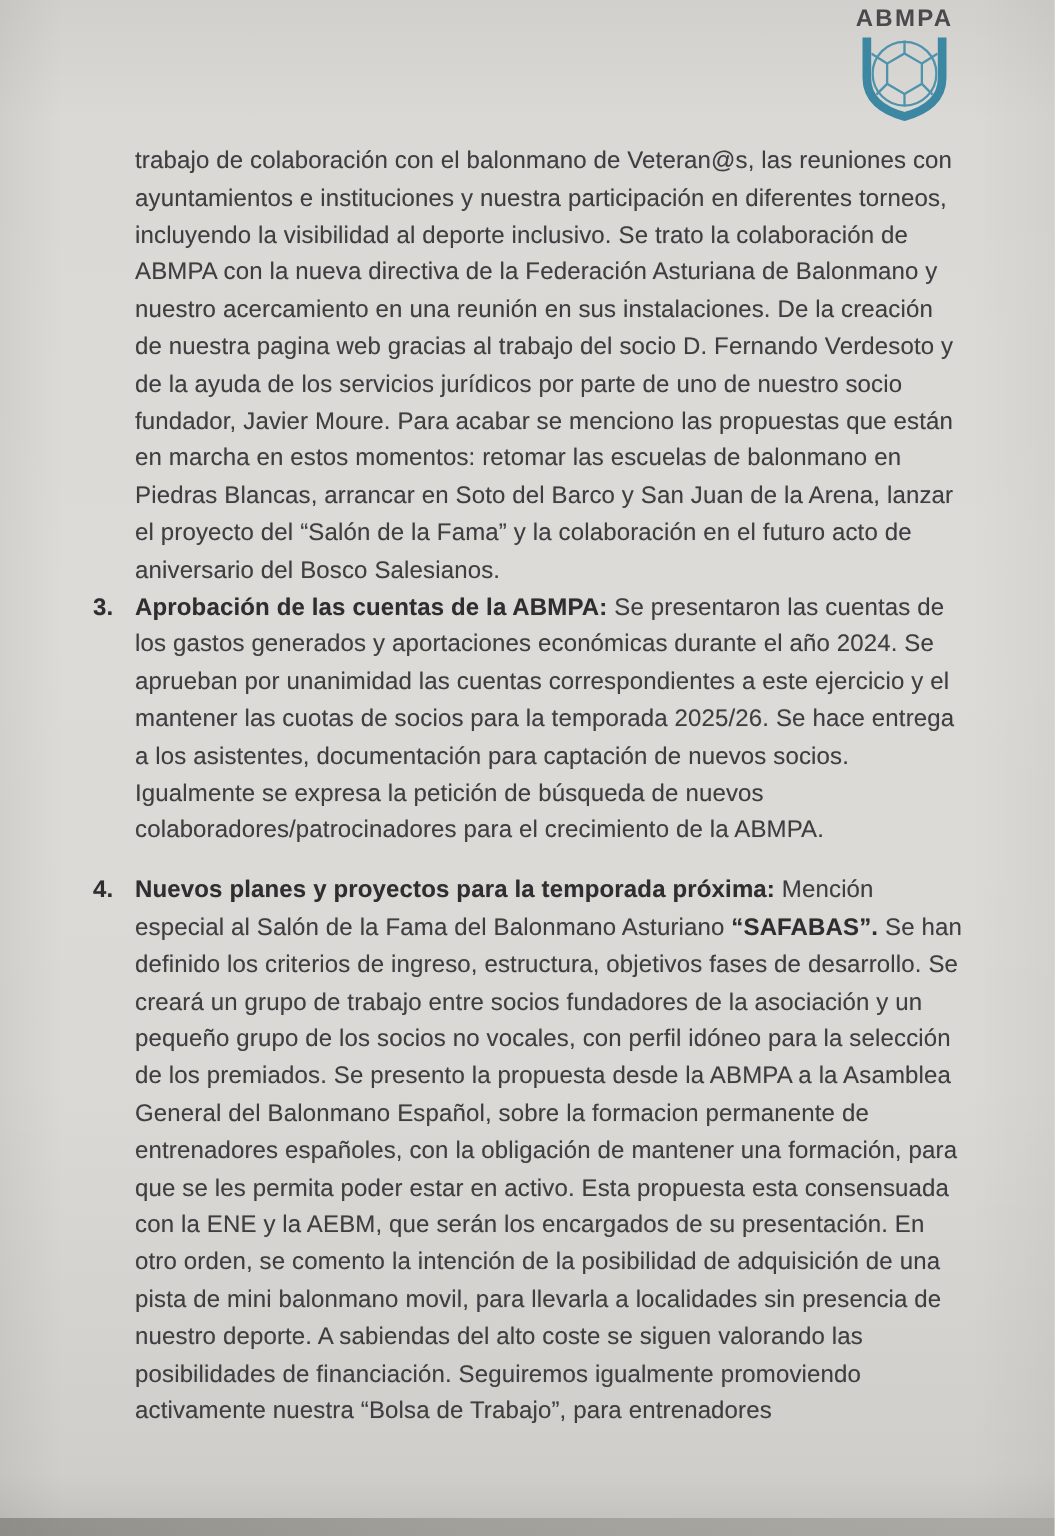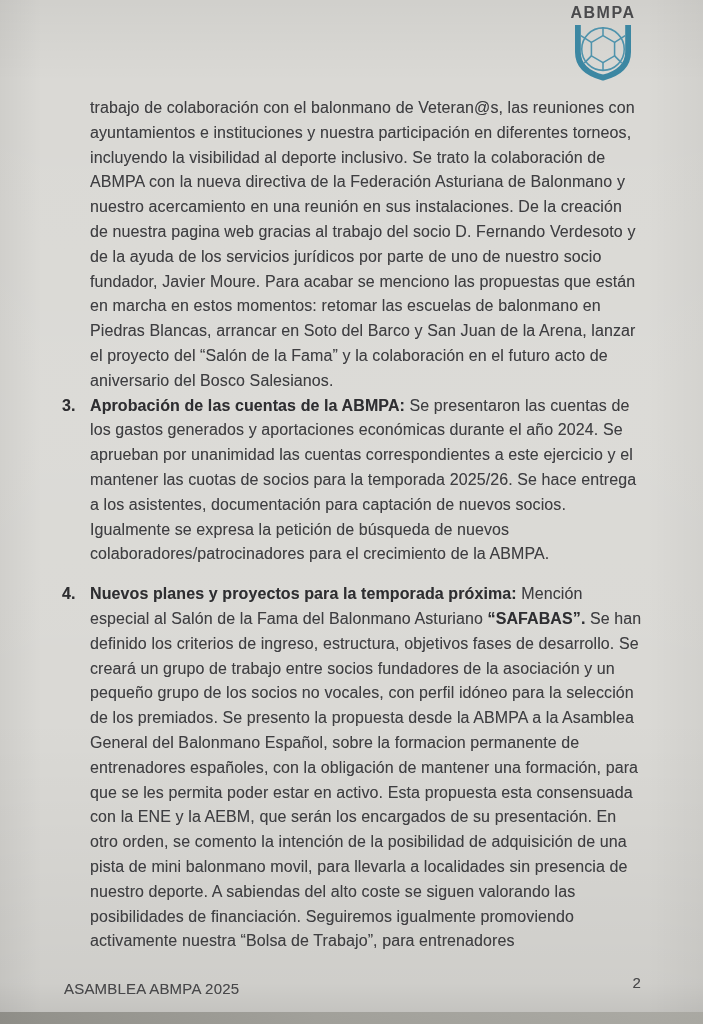--- a/index.html
+++ b/index.html
@@ -88,19 +88,15 @@
       <span class="num">3.</span>
       <p class="item-body"><b>Aprobación de las cuentas de la ABMPA:</b><span> Se presentaron las cuentas de los gastos generados y aportaciones económicas durante el año 2024. Se aprueban por unanimidad las cuentas correspondientes a este ejercicio y el mantener las cuotas de socios para la temporada 2025/26. Se hace entrega a los asistentes, documentación para captación de nuevos socios. Igualmente se expresa la petición de búsqueda de nuevos colaboradores/patrocinadores para el crecimiento de la ABMPA.</span></p>
     </div>
 
     <div class="item">
       <span class="num">4.</span>
       <p class="item-body"><b>Nuevos planes y proyectos para la temporada próxima:</b><span> Mención especial al Salón de la Fama del Balonmano Asturiano </span><b>“SAFABAS”.</b><span> Se han definido los criterios de ingreso, estructura, objetivos fases de desarrollo. Se creará un grupo de trabajo entre socios fundadores de la asociación y un pequeño grupo de los socios no vocales, con perfil idóneo para la selección de los premiados. Se presento la propuesta desde la ABMPA a la Asamblea General del Balonmano Español, sobre la formacion permanente de entrenadores españoles, con la obligación de mantener una formación, para que se les permita poder estar en activo. Esta propuesta esta consensuada con la ENE y la AEBM, que serán los encargados de su presentación. En otro orden, se comento la intención de la posibilidad de adquisición de una pista de mini balonmano movil, para llevarla a localidades sin presencia de nuestro deporte. A sabiendas del alto coste se siguen valorando las posibilidades de financiación. Seguiremos igualmente promoviendo activamente nuestra “Bolsa de Trabajo”, para entrenadores</span></p>
     </div>
   </div>
 
-  <div class="footer">
-    <span>ASAMBLEA ABMPA 2025</span>
-    <span class="page-num">2</span>
-  </div>
 
   <div class="bottom-shade"></div>
 </div>
 
 </body></html>

